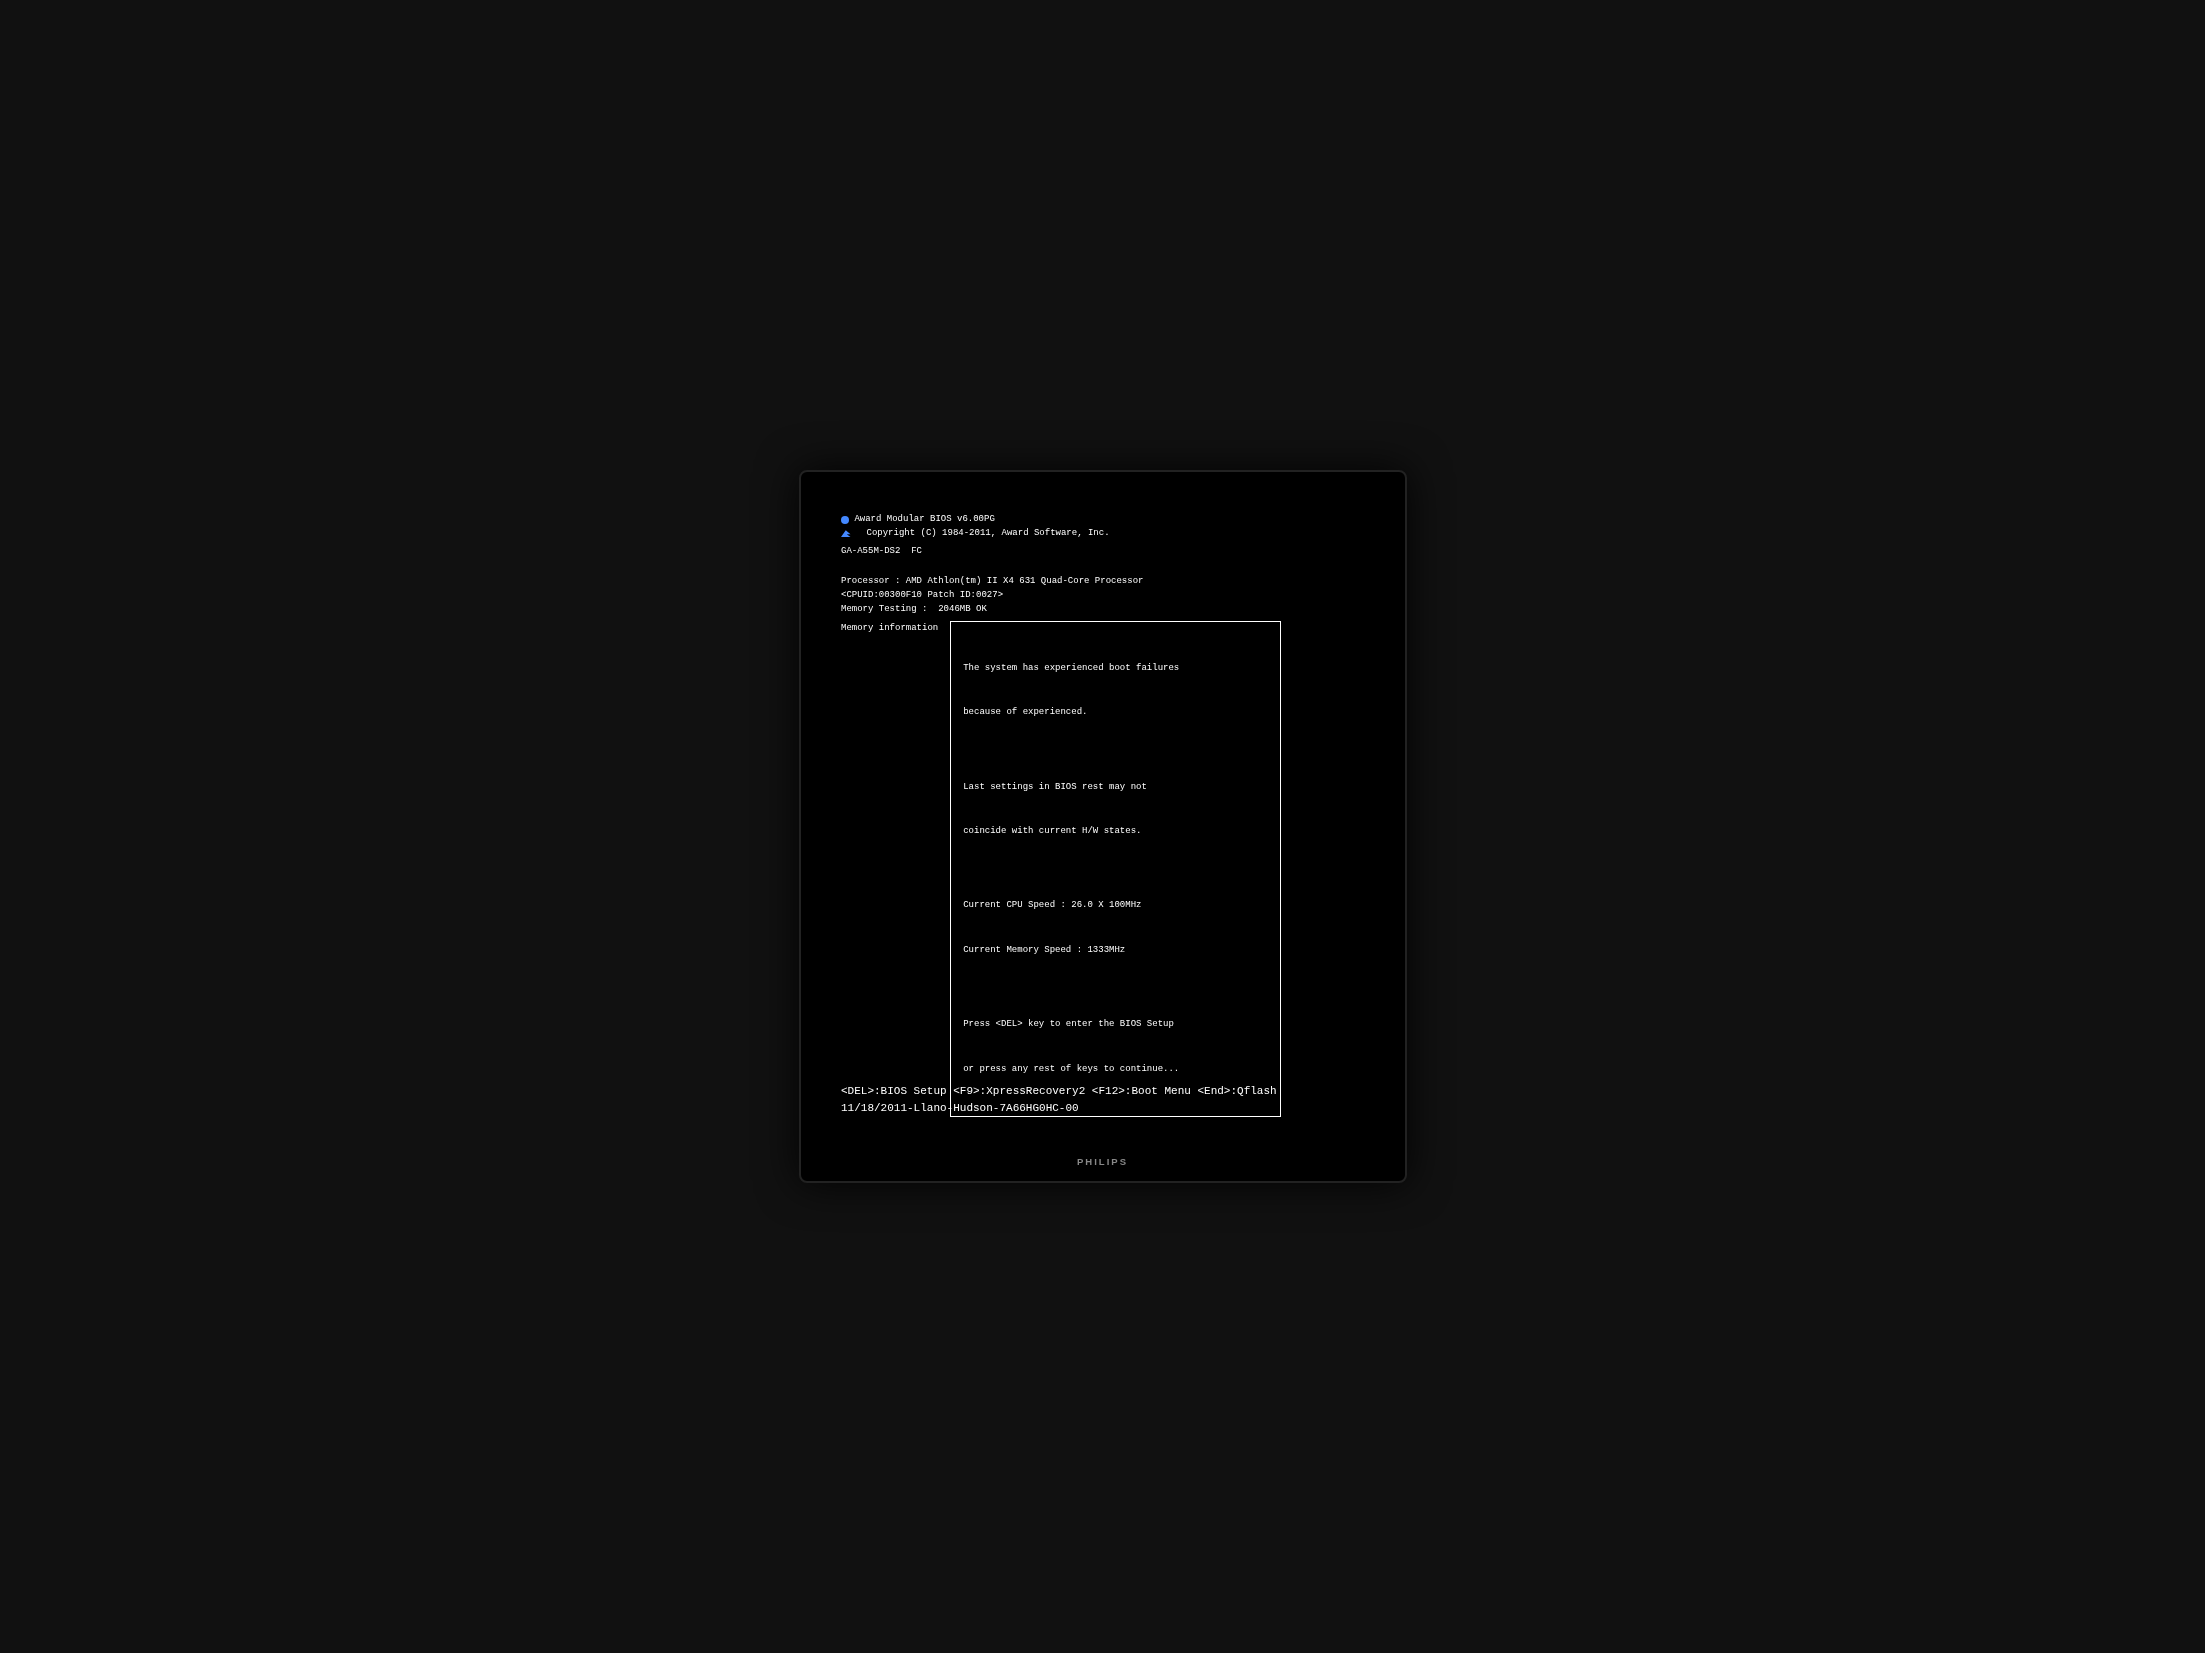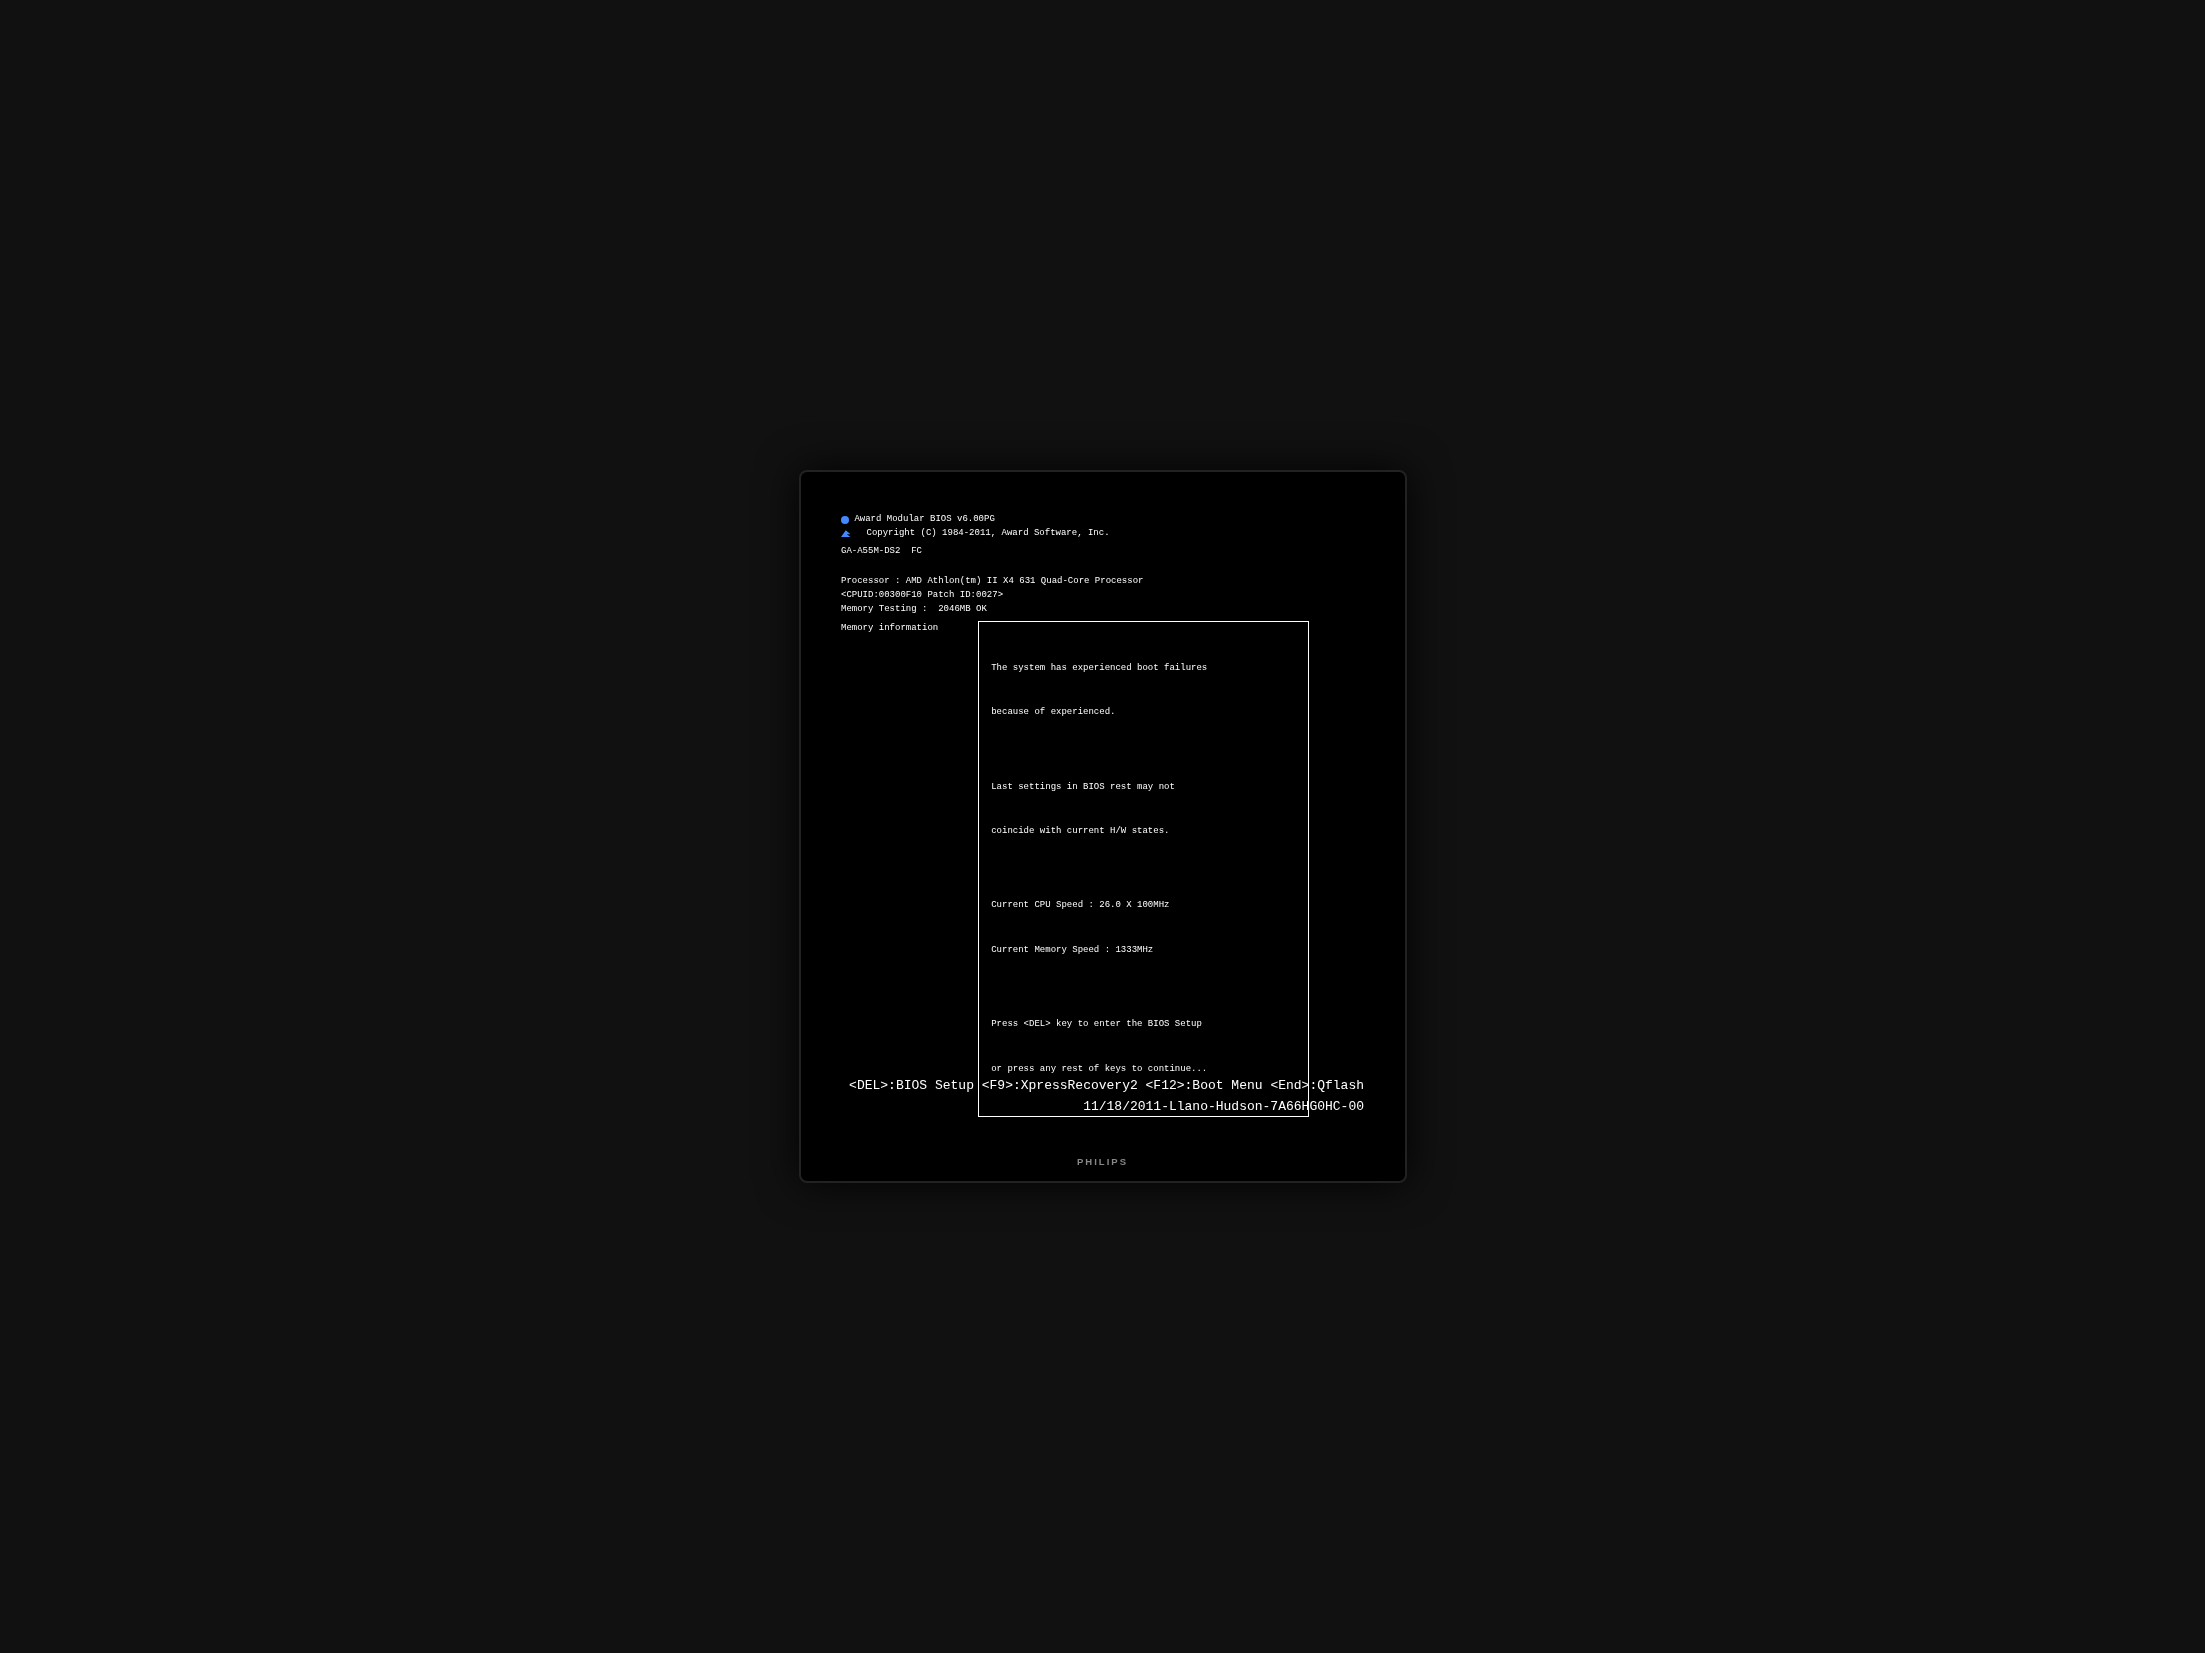--- a/index.html
+++ b/index.html
@@ -112,23 +112,22 @@
     .bios-dialog-text .dialog-line {
       display: block;
     }
 
     .bios-bottom-bar {
       position: absolute;
       bottom: 10px;
       left: 13.5px;
       right: 13.5px;
       color: #fff;
-      font-size: 13px;
+      font-size: 11px;
       font-family: 'Courier New', Courier, monospace;
-      text-align: right;
     }
 
     .monitor-brand {
       position: absolute;
       bottom: 13.5px;
       left: 50%;
       transform: translateX(-50%);
       color: #888;
       font-family: Liberation Sans, sans-serif;
       font-size: 9.5px;
@@ -151,21 +150,21 @@
         <span class="bios-icon-bird"></span>
         <span class="bios-copyright">Copyright (C) 1984-2011, Award Software, Inc.</span>
       </div>
     </div>
 
     <div class="bios-model">GA-A55M-DS2  FC</div>
 
     <div class="bios-info">Processor : AMD Athlon(tm) II X4 631 Quad-Core Processor</div>
     <div class="bios-info">&lt;CPUID:00300F10 Patch ID:0027&gt;</div>
     <div class="bios-info">Memory Testing :  2046MB OK</div>
-    <div style="display:flex; align-items:flex-start; margin-top:4px;gap:28px;">
+    <div style="display:flex; align-items:flex-start; margin-top:4px;">
       <div class="bios-info" style="flex:0 0 auto;">Memory information</div>
 
       <div class="bios-dialog" style="margin-left: 12px;">
         <div class="bios-dialog-text">
           <span class="dialog-line">The system has experienced boot failures</span>
           <span class="dialog-line">because of experienced.</span>
           <span class="dialog-line"></span>
           <span class="dialog-line">Last settings in BIOS rest may not</span>
           <span class="dialog-line">coincide with current H/W states.</span>
           <span class="dialog-line"></span>

